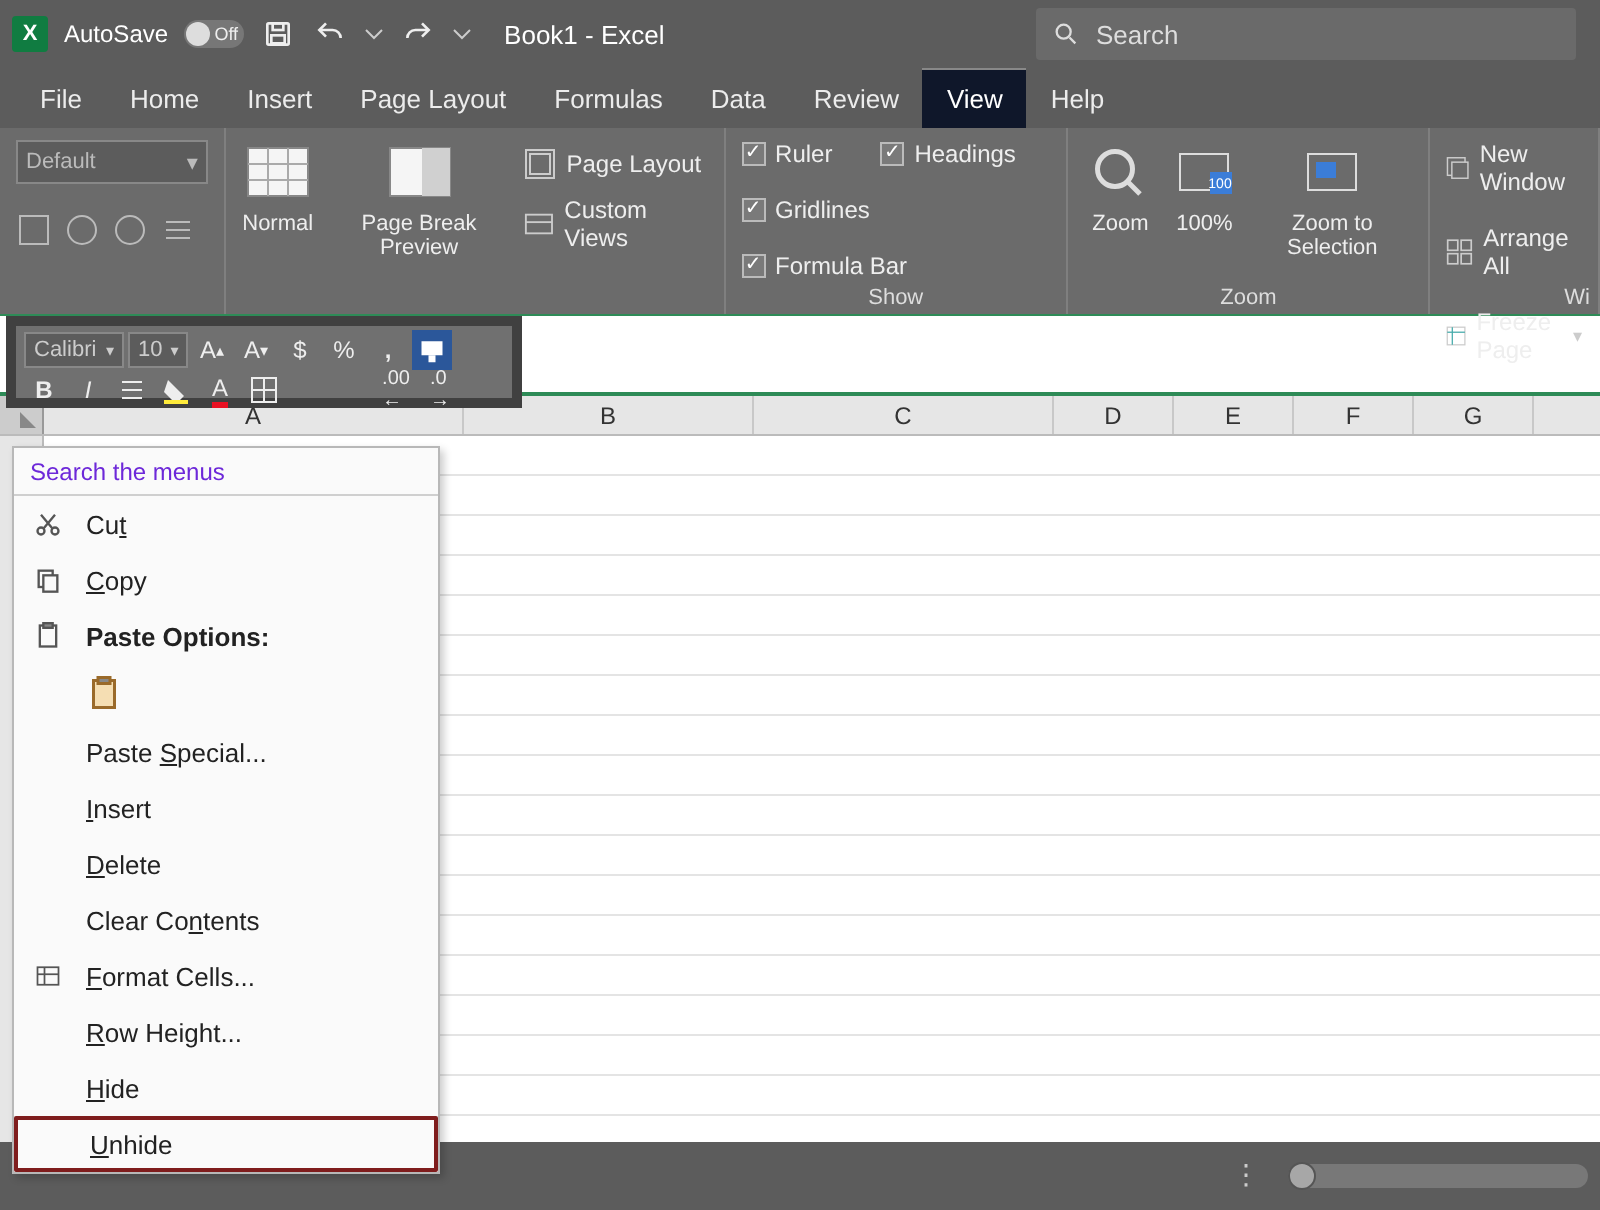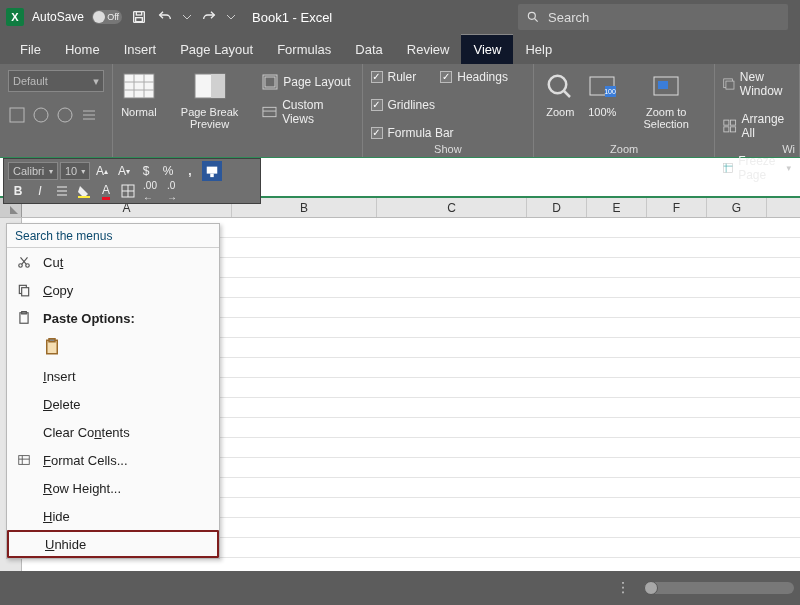--- a/index.html
+++ b/index.html
@@ -77,21 +77,21 @@
   .chk .box.checked::after{content:"✓";color:#fff;font-size:10px;line-height:1;}
   .sel{background:#5c5c5c;border:1px solid #888;color:#ccc;font-size:11px;height:22px;display:flex;align-items:center;padding:0 4px;gap:4px;}
   .stylebox{color:#bbb;}
   .row{display:flex;gap:6px;align-items:center;}
 
   
   .mini-toolbar{
     position:absolute;
     left:3px;top:158px;
     background:#707070;
-    border:1px solid #404040;
+    border:5px solid #404040;
     width:258px;height:46px;
     z-index:30;
     padding:2px 4px;
   }
   .mini-toolbar .mrow{display:flex;gap:2px;align-items:center;height:20px;}
   .mini-toolbar .mb{width:20px;height:20px;display:flex;align-items:center;justify-content:center;color:#eee;font-size:12px;cursor:pointer;}
   .mini-toolbar .sel{height:18px;}
 
   
   .sheet{
@@ -118,21 +118,21 @@
   }
 
   
   .ctx{
     position:absolute;left:6px;top:223px;width:214px;
     background:#fafafa;border:1px solid #b8b8b8;color:#222;
     z-index:40;font-size:13px;
     box-shadow:2px 2px 4px rgba(0,0,0,.2);
   }
   .ctx .ctx-search{
-    height:24px;border-bottom:1px solid #cfcfcf;padding:0 8px;color:#0c4a6e;display:flex;align-items:center;font-size:12px;
+    height:24px;border-bottom:1px solid #cfcfcf;padding:0 8px;color:#6d28d9;display:flex;align-items:center;font-size:12px;
   }
   .ctx .item{
     height:28px;display:flex;align-items:center;padding:0 8px;gap:10px;cursor:pointer;
   }
   .ctx .item.hl{border:2px solid #7f1d1d;border-radius:1px;}
   .ctx .item.bold{font-weight:600;}
   .ctx .icn{width:18px;display:flex;align-items:center;justify-content:center;}
   .ctx .item .lbl span.ul{text-decoration:underline;}
 
   
@@ -393,21 +393,21 @@
     <div class="mb">
         <span style="border-bottom:3px solid #e81123;">A</span>
       </div>
     <div class="mb">
         <svg width="14" height="14">
           <rect x="1" y="1" width="12" height="12" fill="none" stroke="#eee"></rect>
           <line x1="1" y1="7" x2="13" y2="7" stroke="#eee"></line>
           <line x1="7" y1="1" x2="7" y2="13" stroke="#eee"></line>
         </svg>
       </div>
-    <div class="mb" style="font-size:10px;">.00<br>←</div>
+    <div class="mb" style="font-size:10px;margin-left:44px;">.00<br>←</div>
     <div class="mb" style="font-size:10px;">.0<br>→</div>
   </div>
 </div>
 
 <div class="sheet">
   <div class="col-headers">
     <div class="rowhead-corner"></div>
     <div class="col-head" style="width:210px">A</div>
     <div class="col-head" style="width:145px">B</div>
     <div class="col-head" style="width:150px">C</div>
@@ -455,20 +455,24 @@
     <span class="icn"></span>
     <span class="icn">
         <svg width="18" height="20" viewBox="0 0 24 24" fill="none" stroke="#9a6a2a" stroke-width="2">
           <rect x="5" y="3" width="14" height="18" fill="#f5deb3"></rect>
           <rect x="8" y="1" width="8" height="4" fill="#888"></rect>
         </svg>
       </span>
   </div>
   <div class="item">
     <span class="icn"></span>
+    <span class="lbl">Paste <span class="ul">S</span>pecial...</span>
+  </div>
+  <div class="item">
+    <span class="icn"></span>
     <span class="lbl"><span class="ul">I</span>nsert</span>
   </div>
   <div class="item">
     <span class="icn"></span>
     <span class="lbl"><span class="ul">D</span>elete</span>
   </div>
   <div class="item">
     <span class="icn"></span>
     <span class="lbl">Clear Co<span class="ul">n</span>tents</span>
   </div>

